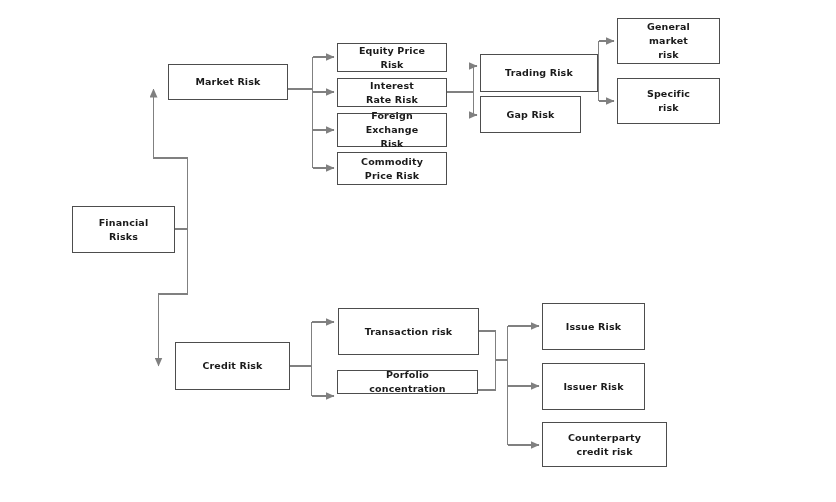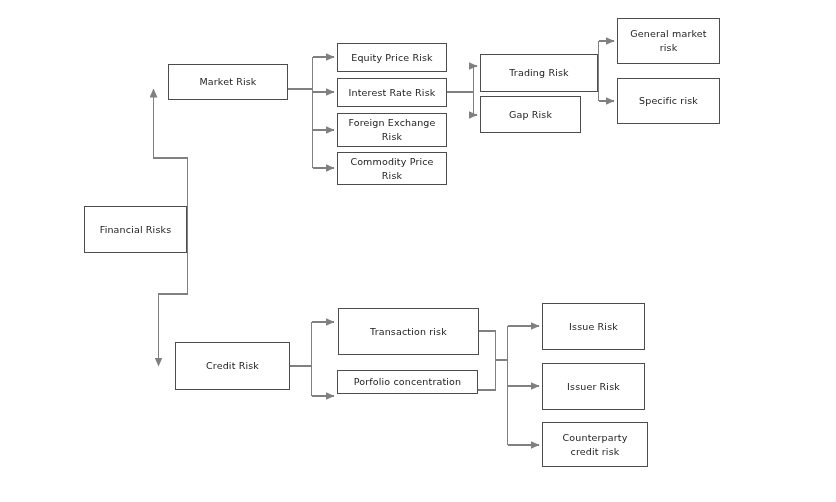--- a/index.html
+++ b/index.html
@@ -27,25 +27,25 @@
   .node {
     position: absolute;
     box-sizing: border-box;
     border: 1px solid #4d4d4d;
     background: #ffffff;
     display: flex;
     align-items: center;
     justify-content: center;
     text-align: center;
     font-size: 9.5px;
-    font-weight: normal;
+    font-weight: bold;
     color: #1a1a1a;
     line-height: 1.45;
     letter-spacing: 0.15px;
-    padding: 2px 4px;
+    padding: 2px 20px;
   }
   .node span {
     display: block;
     width: 100%;
   }
 </style>
 </head>
 <body>
 
 <div id="canvas">
@@ -92,21 +92,21 @@
       <path d="M 495.5 331 L 495.5 390"></path>
       <path d="M 495.5 360 L 507.5 360"></path>
 
       <path d="M 507.5 326 L 507.5 445"></path>
       <path d="M 507.5 326 L 539 326" marker-end="url(#arrow)"></path>
       <path d="M 507.5 386 L 539 386" marker-end="url(#arrow)"></path>
       <path d="M 507.5 445 L 539 445" marker-end="url(#arrow)"></path>
     </g>
   </svg>
 
-  <div class="node" style="left:84px;top:206px;width:103px;height:47px;">
+  <div class="node" style="left:72px;top:206px;width:103px;height:47px;">
     <span>Financial Risks</span>
   </div>
   <div class="node" style="left:168px;top:64px;width:120px;height:36px;">
     <span>Market Risk</span>
   </div>
   <div class="node" style="left:175px;top:342px;width:115px;height:48px;">
     <span>Credit Risk</span>
   </div>
   <div class="node" style="left:337px;top:43px;width:110px;height:29px;">
     <span>Equity Price Risk</span>
@@ -137,17 +137,17 @@
   </div>
   <div class="node" style="left:337px;top:370px;width:141px;height:24px;">
     <span>Porfolio concentration</span>
   </div>
   <div class="node" style="left:542px;top:303px;width:103px;height:47px;">
     <span>Issue Risk</span>
   </div>
   <div class="node" style="left:542px;top:363px;width:103px;height:47px;">
     <span>Issuer Risk</span>
   </div>
-  <div class="node" style="left:542px;top:422px;width:106px;height:45px;">
+  <div class="node" style="left:542px;top:422px;width:125px;height:45px;">
     <span>Counterparty credit risk</span>
   </div>
 
 </div>
 
 </body></html>

